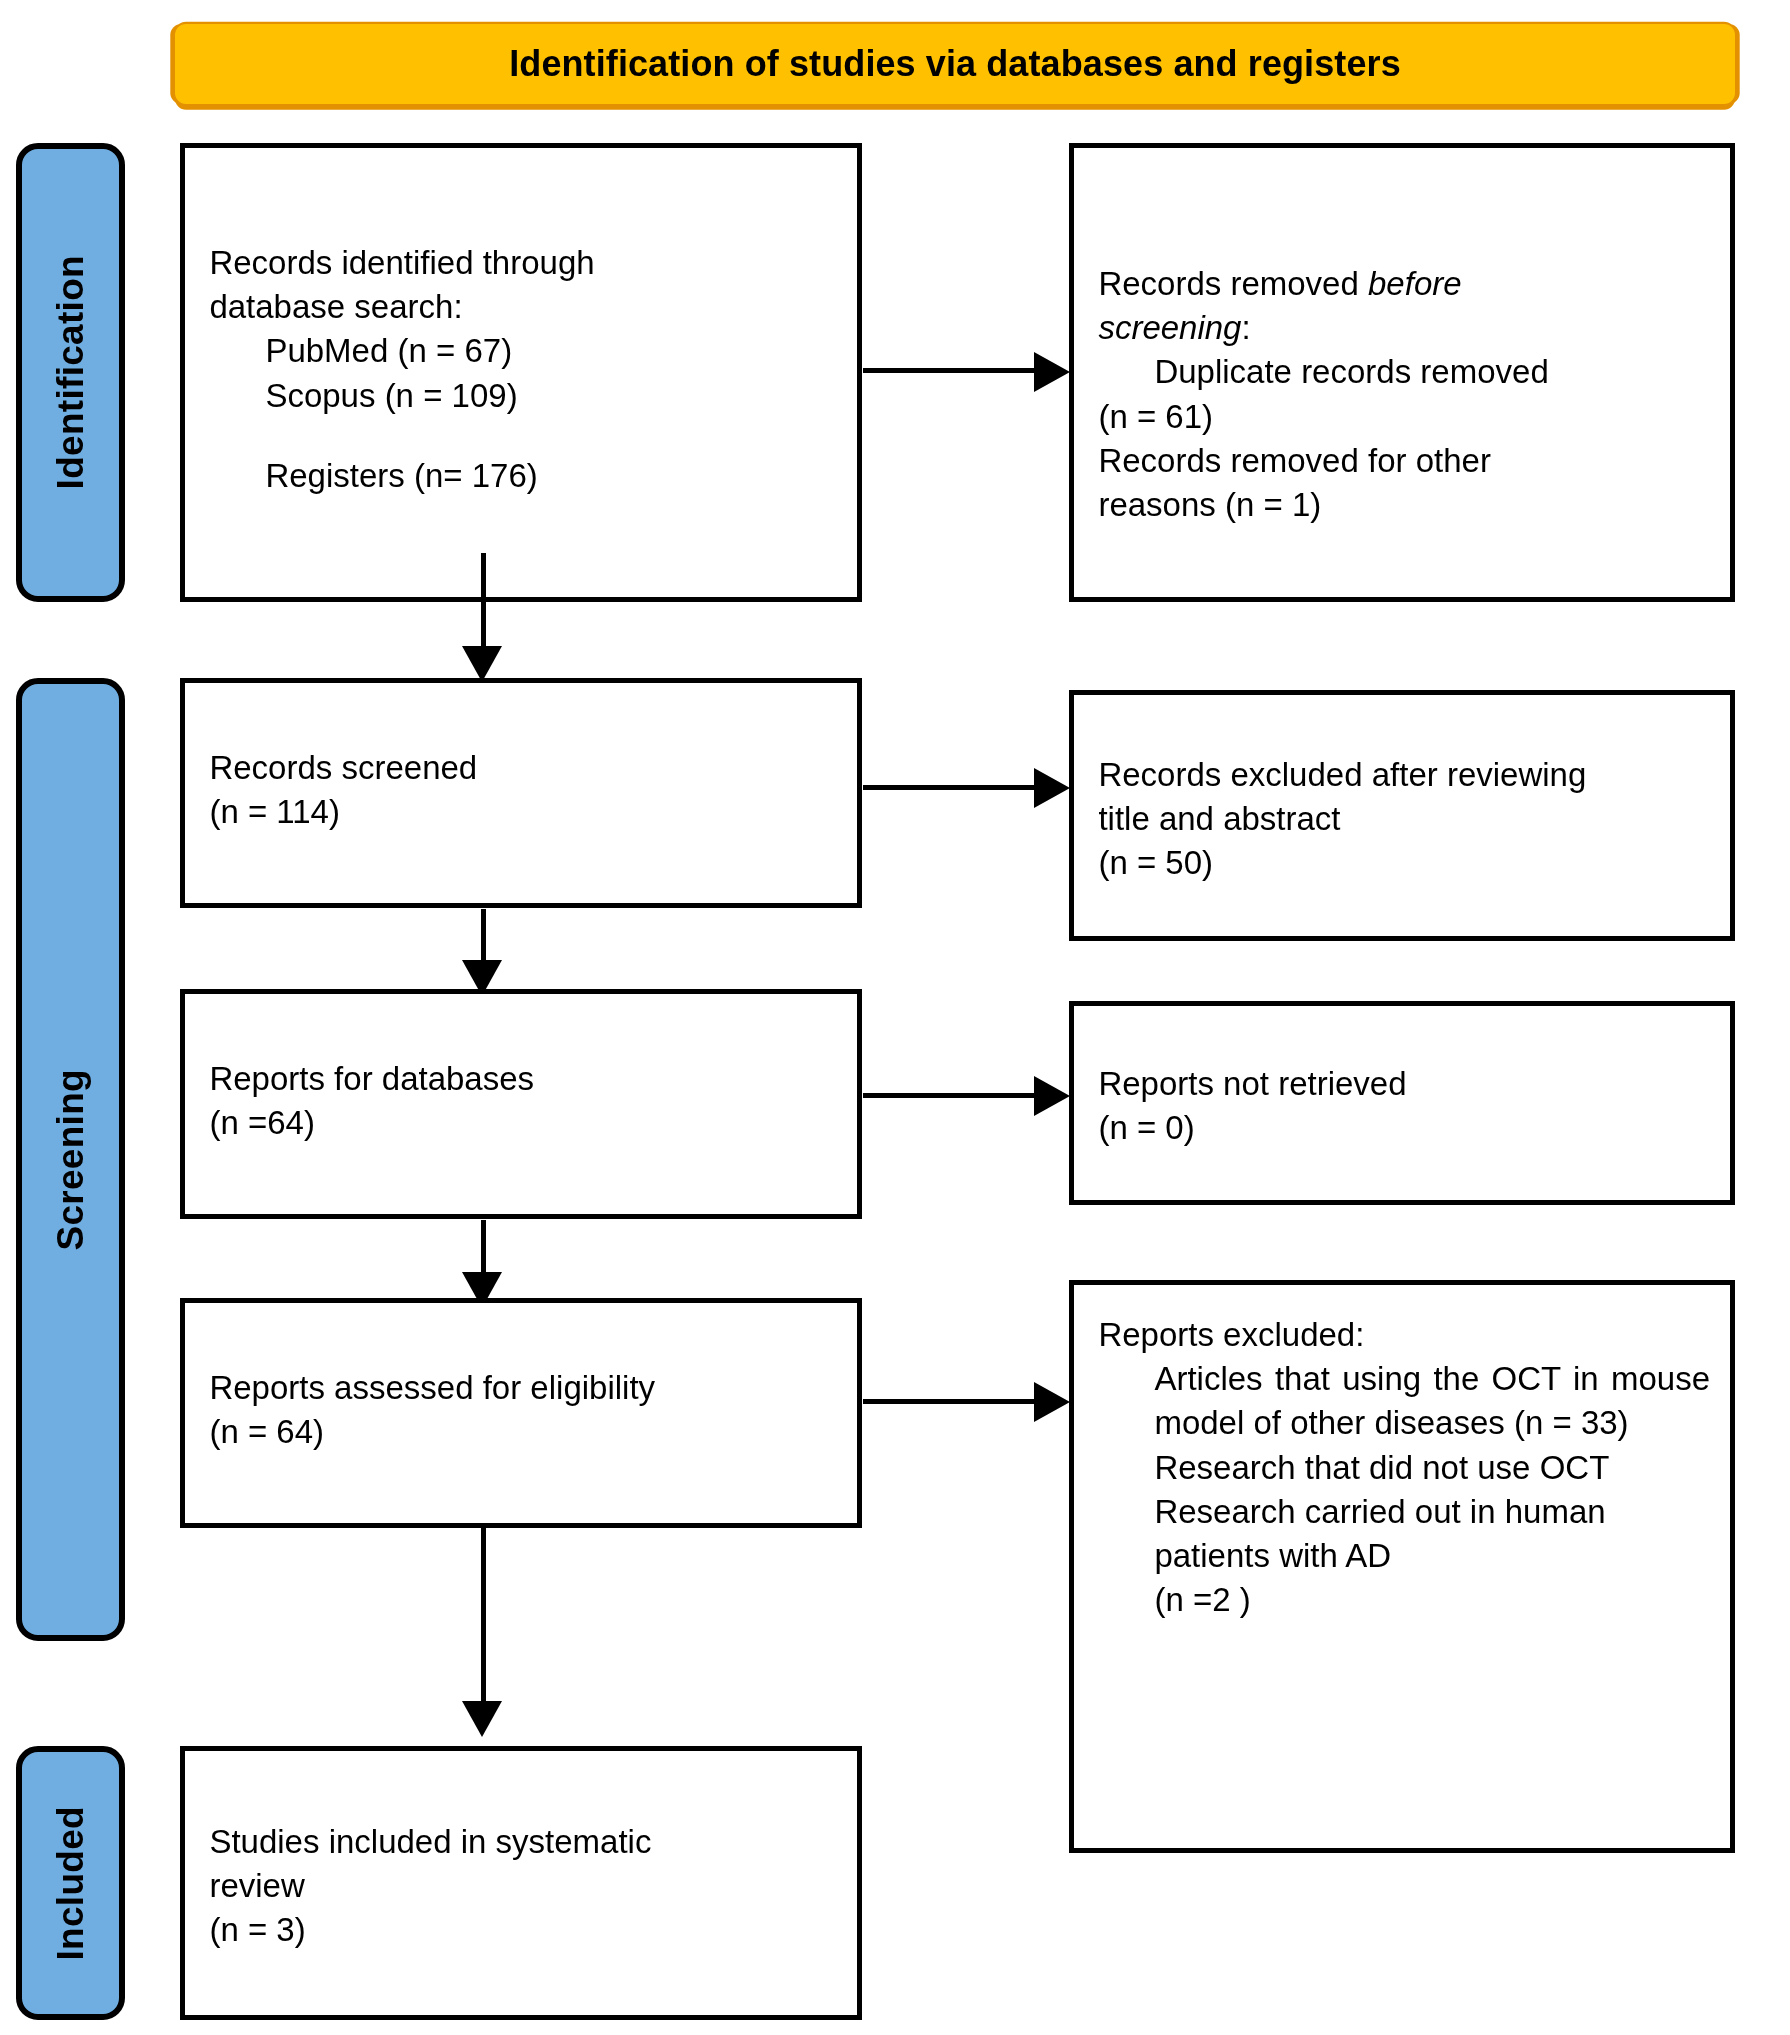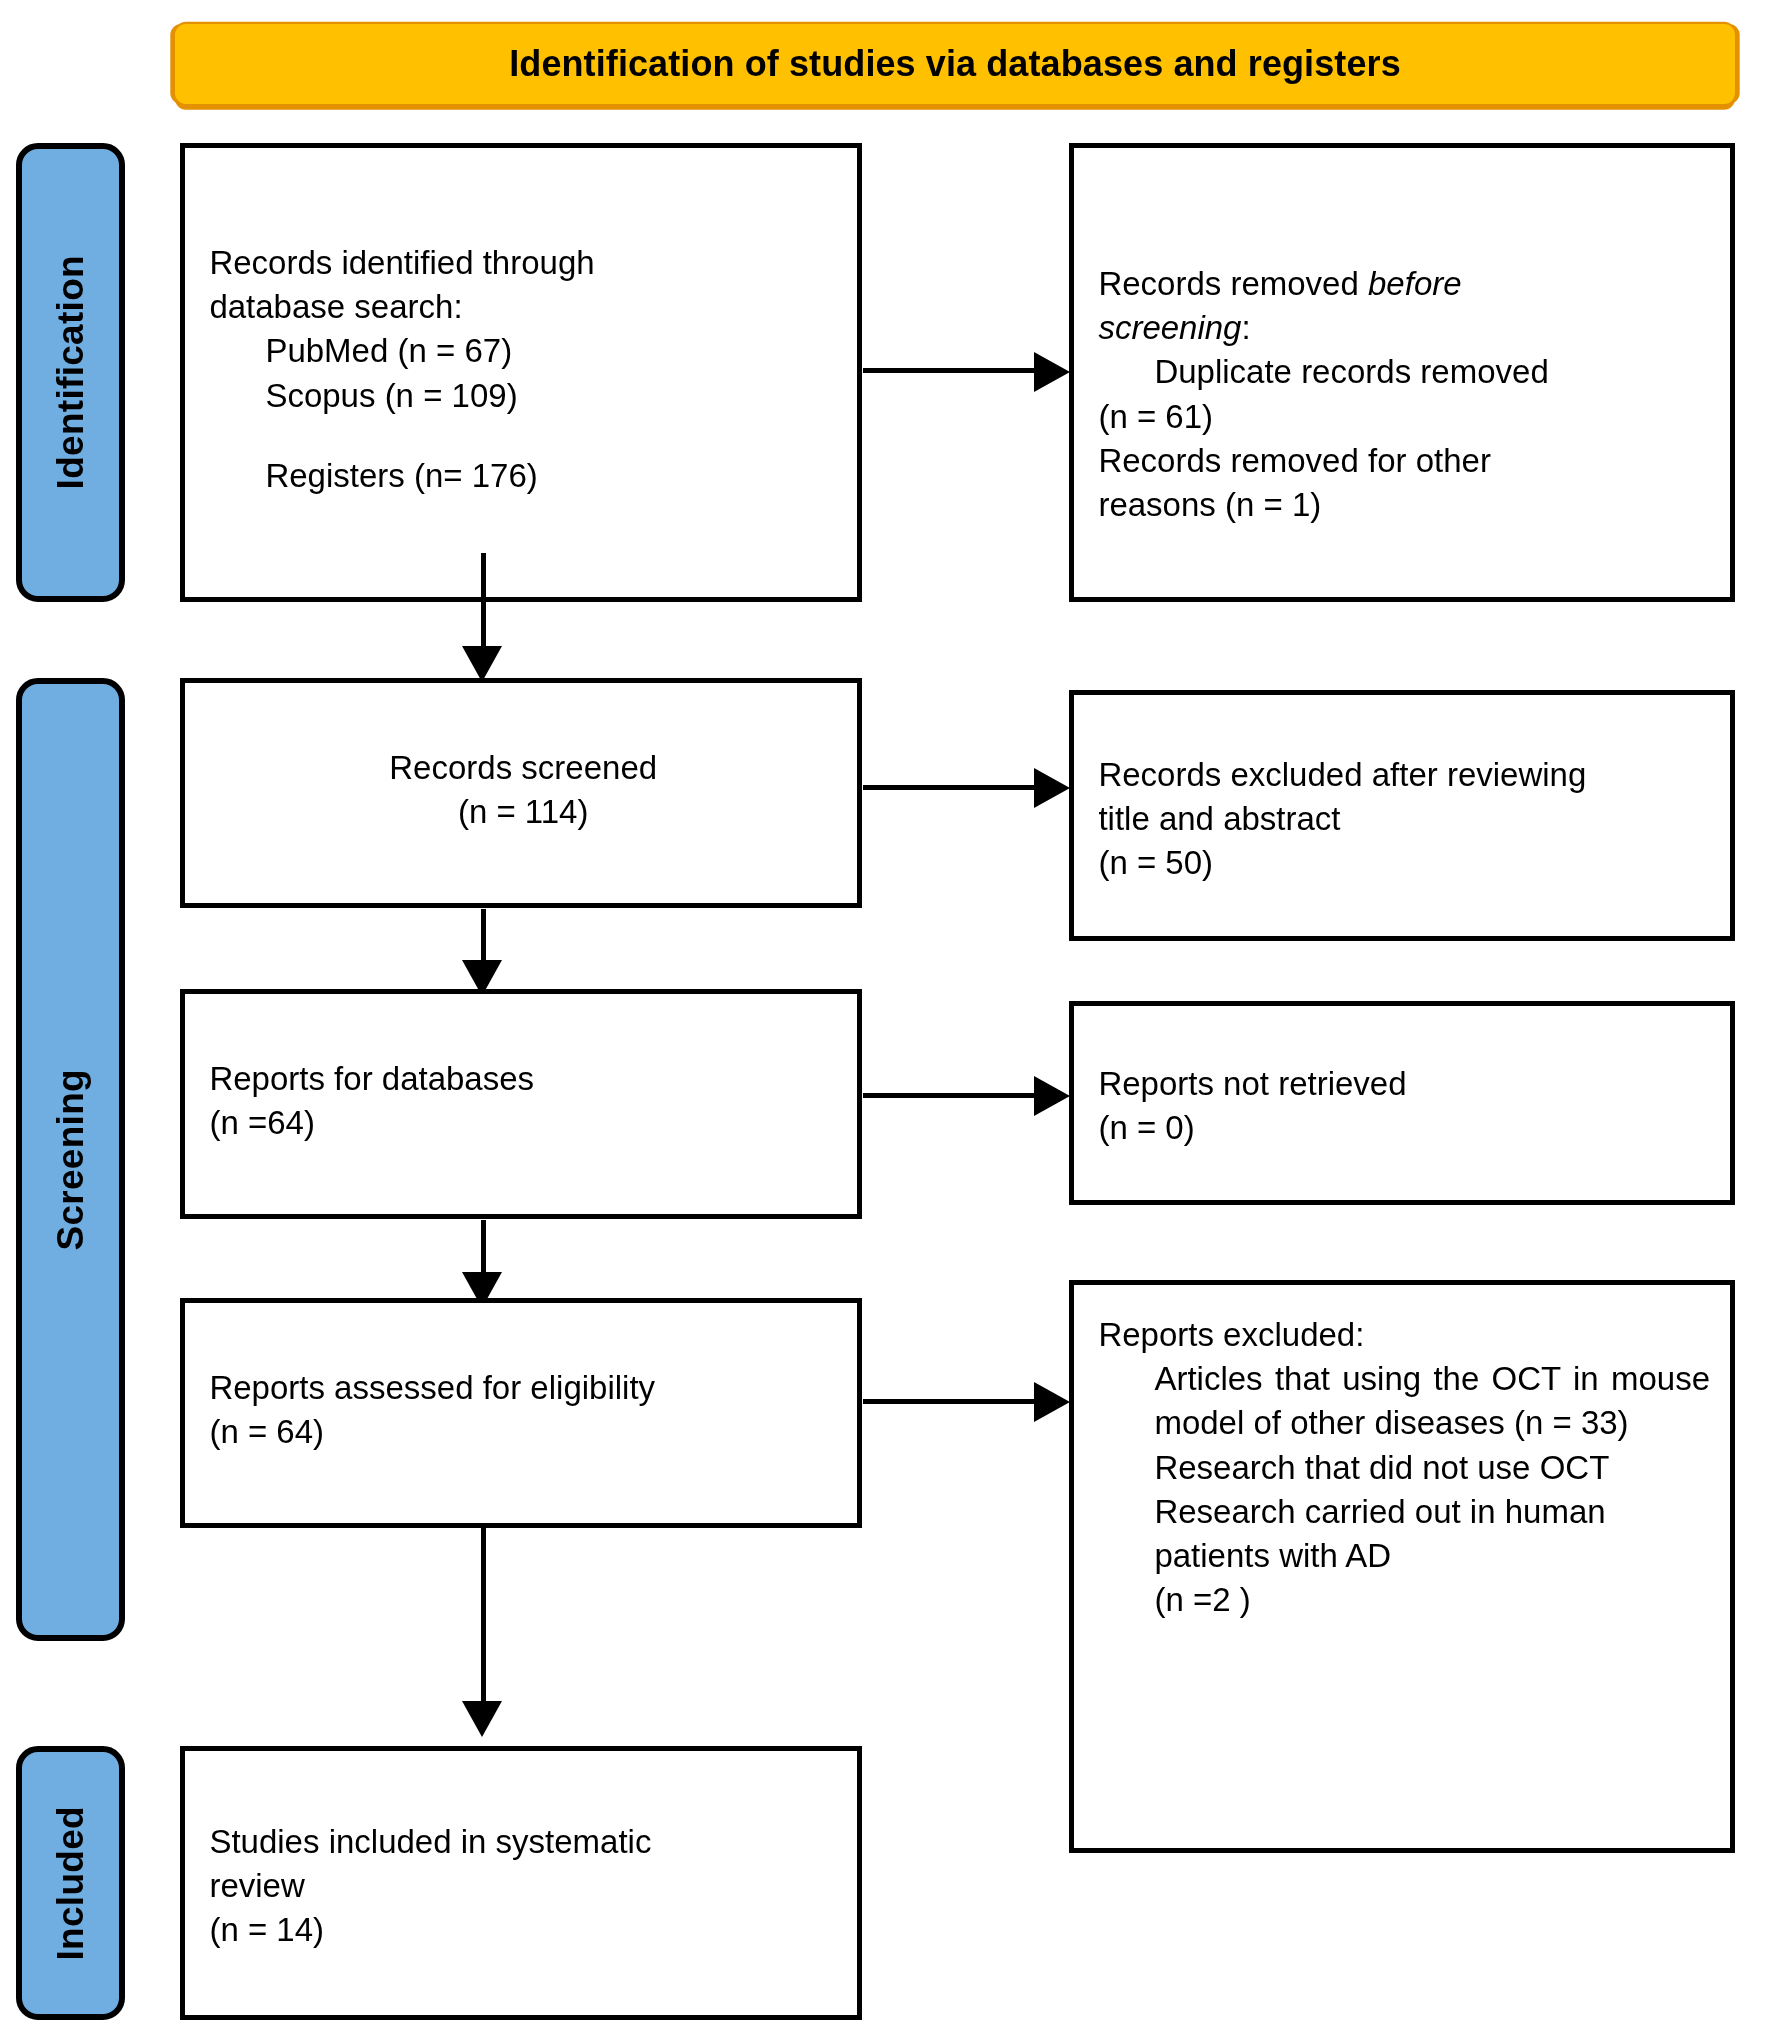--- a/index.html
+++ b/index.html
@@ -81,21 +81,21 @@
   .ital{ font-style:italic; }
   .gap{ height:36px; }
 
   
   .colL{ left:180px; width:682px; }
   
   .colR{ left:1069px; width:666px; }
 
   #box-identified      { top:143px; height:459px; }
   #box-removed         { top:143px; height:459px; }
-  #box-screened        { top:678px; height:230px;text-align:center; }
+  #box-screened        { top:678px; height:230px; }
   #box-excluded-title  { top:690px; height:251px; }
   #box-retrieval       { top:989px; height:230px; }
   #box-notretrieved    { top:1001px; height:204px; }
   #box-eligibility     { top:1298px; height:230px; }
   #box-reportsexcluded { top:1280px; height:573px; }
   #box-included        { top:1746px; height:274px; }
 
   
   #box-identified .inner{ top:93px; }
   #box-removed .inner{ top:114px; }
@@ -234,18 +234,18 @@
   <div class="hline" style="left:863px; top:1399px; width:175px;"></div>
   <div class="arrow-right" style="left:1034px; top:1382px;"></div>
 
   <div class="vline" style="left:481px; top:1528px; height:180px;"></div>
   <div class="arrow-down" style="left:462px; top:1701px;"></div>
 
   <div class="fbox colL" id="box-included">
     <div class="inner">
       <p class="just">Studies included in systematic</p>
       <p>review</p>
-      <p>(n = 14)</p>
+      <p>(n = 3)</p>
     </div>
   </div>
 
 </div>
 
 
 </body></html>

